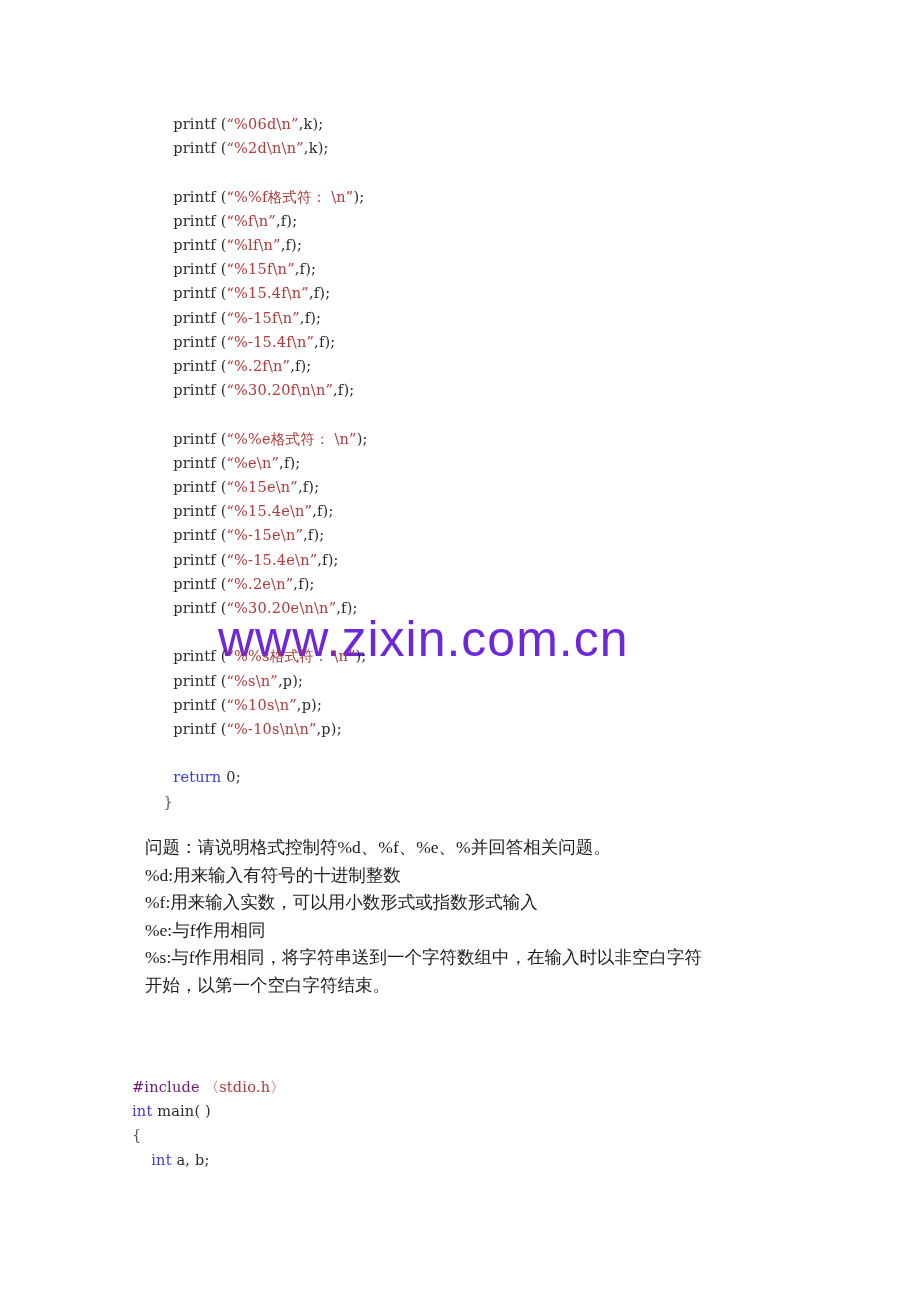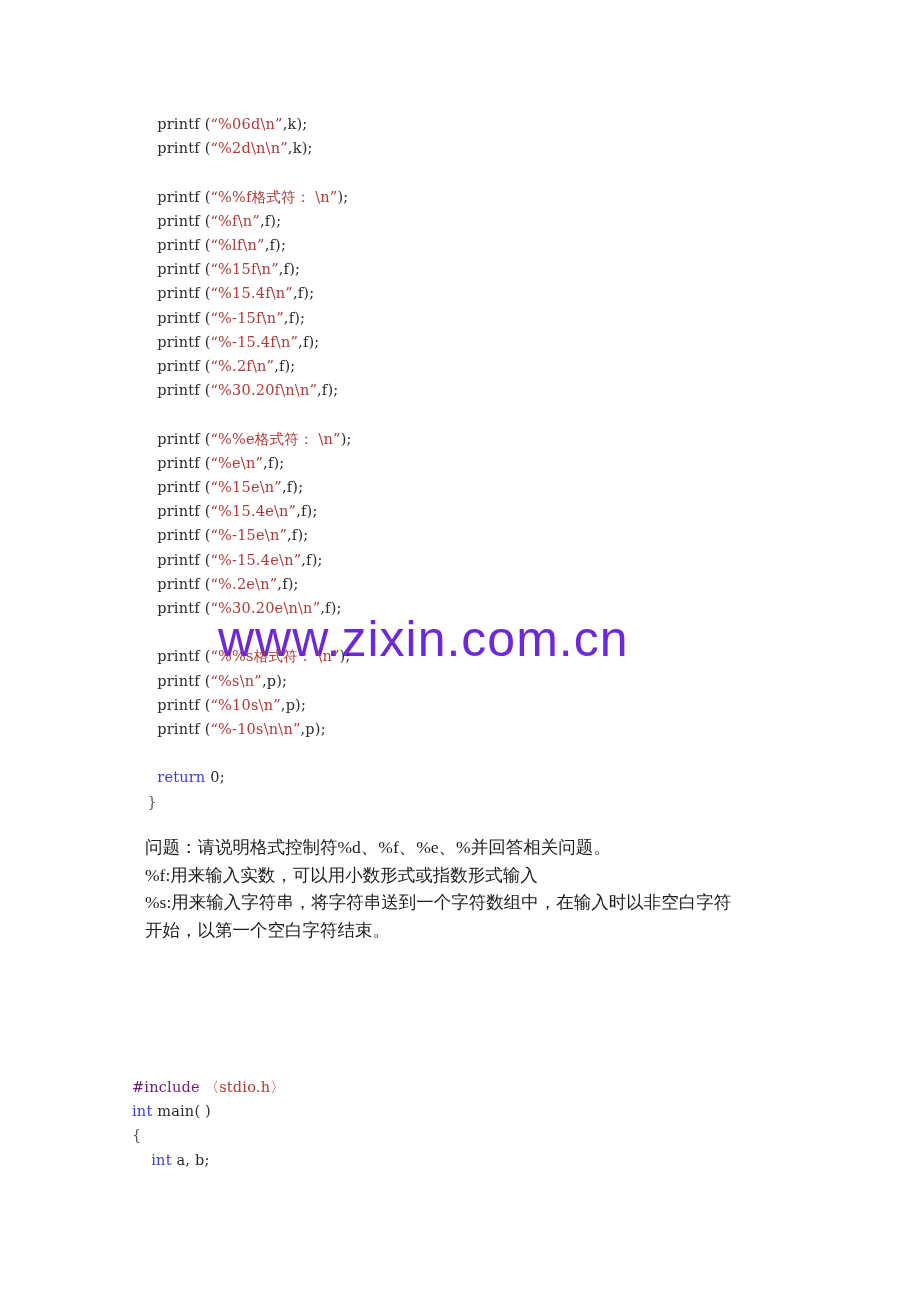--- a/index.html
+++ b/index.html
@@ -39,21 +39,21 @@
     left: 0;
     top: 0;
     width: 920px;
     height: 1302px;
     z-index: 2;
   }
 
   
   .code-block {
     position: absolute;
-    left: 138px;
+    left: 154px;
     font-family: "DejaVu Serif", "Liberation Serif", serif;
     font-size: 14.5px;
     line-height: 24.2px;
     white-space: pre;
     letter-spacing: 0.2px;
   }
   #code-top { top: 112px; }
   #code-bottom { top: 1075px; font-size: 14.5px; line-height: 24.2px; left: 132px; }
 
   .code-line {
@@ -105,22 +105,24 @@
 <body>
 
 <div id="watermark">www.zixin.com.cn</div>
 
 <div id="page">
 
   <div class="code-block" id="code-top"><div class="code-line"><span class="tok-plain">    printf (</span><span class="tok-str">“%06d\n”</span><span class="tok-plain">,k);</span></div><div class="code-line"><span class="tok-plain">    printf (</span><span class="tok-str">“%2d\n\n”</span><span class="tok-plain">,k);</span></div><div class="code-line blank">&nbsp;</div><div class="code-line"><span class="tok-plain">    printf (</span><span class="tok-str">“%%f格式符： \n”</span><span class="tok-plain">);</span></div><div class="code-line"><span class="tok-plain">    printf (</span><span class="tok-str">“%f\n”</span><span class="tok-plain">,f);</span></div><div class="code-line"><span class="tok-plain">    printf (</span><span class="tok-str">“%lf\n”</span><span class="tok-plain">,f);</span></div><div class="code-line"><span class="tok-plain">    printf (</span><span class="tok-str">“%15f\n”</span><span class="tok-plain">,f);</span></div><div class="code-line"><span class="tok-plain">    printf (</span><span class="tok-str">“%15.4f\n”</span><span class="tok-plain">,f);</span></div><div class="code-line"><span class="tok-plain">    printf (</span><span class="tok-str">“%-15f\n”</span><span class="tok-plain">,f);</span></div><div class="code-line"><span class="tok-plain">    printf (</span><span class="tok-str">“%-15.4f\n”</span><span class="tok-plain">,f);</span></div><div class="code-line"><span class="tok-plain">    printf (</span><span class="tok-str">“%.2f\n”</span><span class="tok-plain">,f);</span></div><div class="code-line"><span class="tok-plain">    printf (</span><span class="tok-str">“%30.20f\n\n”</span><span class="tok-plain">,f);</span></div><div class="code-line blank">&nbsp;</div><div class="code-line"><span class="tok-plain">    printf (</span><span class="tok-str">“%%e格式符： \n”</span><span class="tok-plain">);</span></div><div class="code-line"><span class="tok-plain">    printf (</span><span class="tok-str">“%e\n”</span><span class="tok-plain">,f);</span></div><div class="code-line"><span class="tok-plain">    printf (</span><span class="tok-str">“%15e\n”</span><span class="tok-plain">,f);</span></div><div class="code-line"><span class="tok-plain">    printf (</span><span class="tok-str">“%15.4e\n”</span><span class="tok-plain">,f);</span></div><div class="code-line"><span class="tok-plain">    printf (</span><span class="tok-str">“%-15e\n”</span><span class="tok-plain">,f);</span></div><div class="code-line"><span class="tok-plain">    printf (</span><span class="tok-str">“%-15.4e\n”</span><span class="tok-plain">,f);</span></div><div class="code-line"><span class="tok-plain">    printf (</span><span class="tok-str">“%.2e\n”</span><span class="tok-plain">,f);</span></div><div class="code-line"><span class="tok-plain">    printf (</span><span class="tok-str">“%30.20e\n\n”</span><span class="tok-plain">,f);</span></div><div class="code-line blank">&nbsp;</div><div class="code-line"><span class="tok-plain">    printf (</span><span class="tok-str">“%%s格式符： \n”</span><span class="tok-plain">);</span></div><div class="code-line"><span class="tok-plain">    printf (</span><span class="tok-str">“%s\n”</span><span class="tok-plain">,p);</span></div><div class="code-line"><span class="tok-plain">    printf (</span><span class="tok-str">“%10s\n”</span><span class="tok-plain">,p);</span></div><div class="code-line"><span class="tok-plain">    printf (</span><span class="tok-str">“%-10s\n\n”</span><span class="tok-plain">,p);</span></div><div class="code-line blank">&nbsp;</div><div class="code-line"><span class="tok-plain">    </span><span class="tok-kw">return</span><span class="tok-plain"> 0;</span></div><div class="code-line"><span class="tok-brace">  }</span></div></div>
 
   <div id="explain">
       <div class="ln">问题：请说明格式控制符%d、%f、%e、%并回答相关问题。</div>
+      <div class="ln">%d:用来输入有符号的十进制整数</div>
       <div class="ln">%f:用来输入实数，可以用小数形式或指数形式输入</div>
-      <div class="ln">%s:用来输入字符串，将字符串送到一个字符数组中，在输入时以非空白字符</div>
+      <div class="ln">%e:与f作用相同</div>
+      <div class="ln">%s:与f作用相同，将字符串送到一个字符数组中，在输入时以非空白字符</div>
       <div class="ln">开始，以第一个空白字符结束。</div>
     </div>
 
   <div id="question4">
   </div>
 
   <div class="code-block" id="code-bottom"><div class="code-line"><span class="tok-pre">#include </span><span class="tok-str">〈stdio.h〉</span></div><div class="code-line"><span class="tok-kw">int</span><span class="tok-plain"> main( )</span></div><div class="code-line"><span class="tok-brace">{</span></div><div class="code-line"><span class="tok-plain">    </span><span class="tok-kw">int</span><span class="tok-plain"> a, b;</span></div></div>
 
 </div>
 

